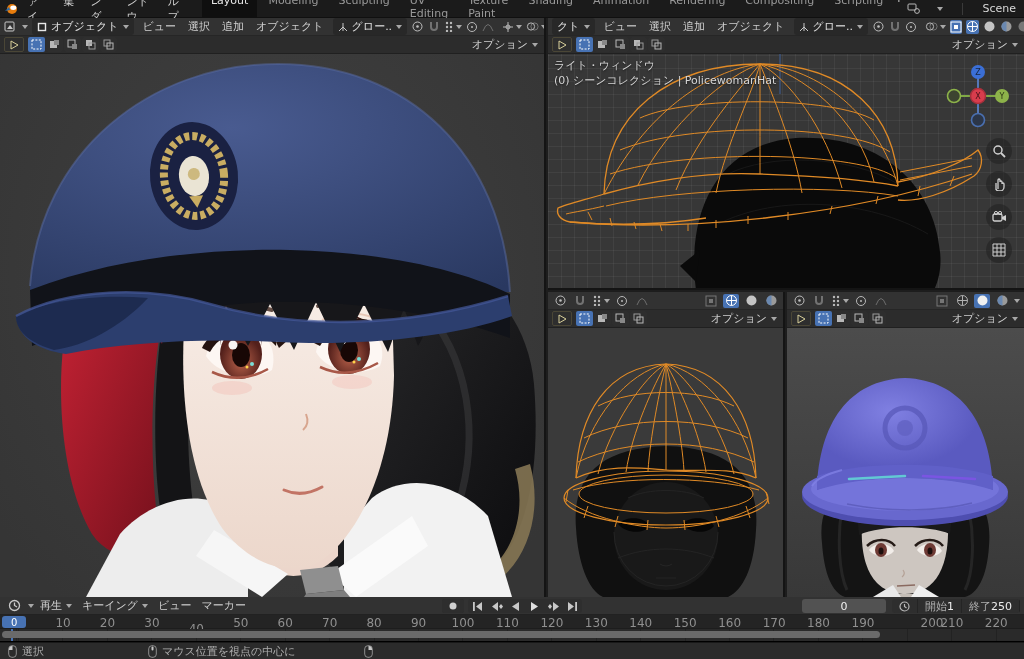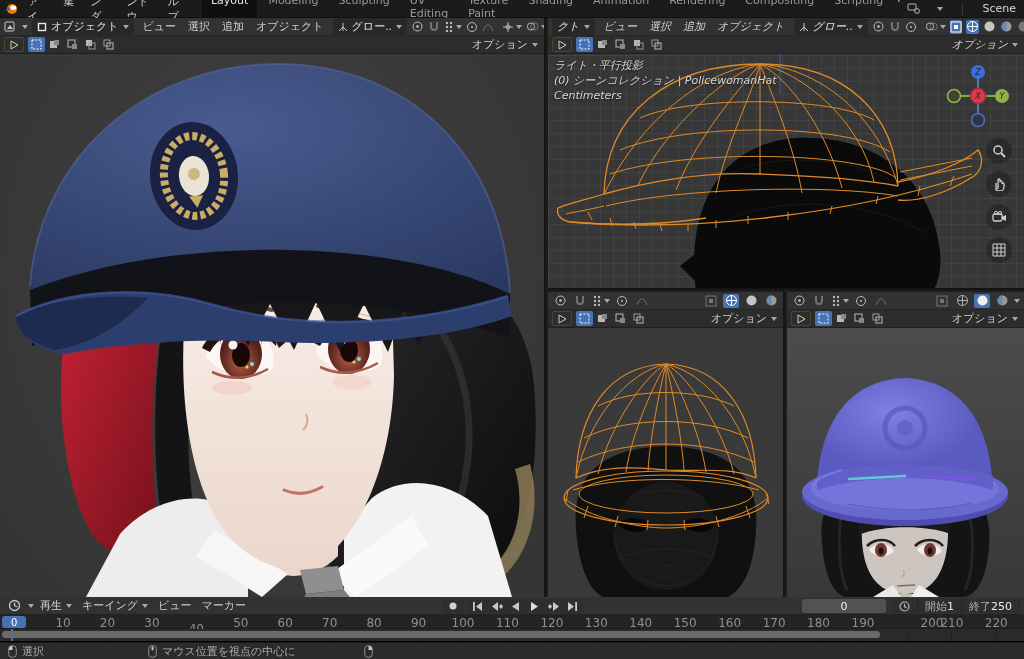--- a/index.html
+++ b/index.html
@@ -18,21 +18,21 @@
   .tabs span.active { background:#0f0f0f; color:#e8e8e8; border-radius:4px 4px 0 0; }
   .scene-sel { margin-left:auto; display:flex; align-items:center; gap:16px; padding-right:4px; }
   .scene-sel .lbl { color:#d8d8d8; }
   .chev { width:0; height:0; border-left:3.5px solid transparent; border-right:3.5px solid transparent;
           border-top:4px solid #a8a8a8; display:inline-block; }
   .vsep { width:1px; height:12px; background:#3a3a3a; margin:0 3px; }
 
   
   .vp { position:absolute; overflow:hidden; }
   .vp-main { left:0; top:18px; width:546px; height:579px; border-right:2px solid #141414; }
-  .vp-tr   { left:548px; top:18px;  width:476px; height:272px; border-bottom:2px solid #141414;font-style:italic; }
+  .vp-tr   { left:548px; top:18px;  width:476px; height:272px; border-bottom:2px solid #141414; }
   .vp-bl   { left:548px; top:292px; width:237px; height:305px; border-right:2px solid #141414; }
   .vp-br   { left:787px; top:292px; width:237px; height:305px; }
   .vhdr { height:18px; background:#323232; display:flex; align-items:center; gap:4px; padding:0 4px;
           border-bottom:1px solid #262626; white-space:nowrap; overflow:hidden; }
   .vtools { height:18px; background:#2c2c2c; display:flex; align-items:center; gap:4px; padding:0 4px;
             border-bottom:1px solid #202020; }
   .vmenu { display:flex; gap:2px; }
   .vmenu span { padding:0 5px; color:#d0d0d0; }
   .ddbox { display:flex; align-items:center; gap:4px; background:#282828; border-radius:3px;
            padding:1px 5px; color:#e0e0e0; }
@@ -484,23 +484,22 @@
           <path d="M212,10 C160,16 96,60 56,140 M212,10 C180,20 120,70 90,131 M212,10 C196,30 150,80 128,136 M212,10 C204,40 178,90 168,139 M212,10 C212,50 212,90 212,120 M212,10 C224,40 246,92 254,139 M212,10 C240,24 278,74 294,134 M212,10 C252,18 312,64 326,128 M212,10 C270,14 330,60 350,132" stroke-width="1"></path>
           <path d="M56,140 C36,146 18,150 10,154 C8,160 12,166 22,168 C70,172 120,170 158,164"></path>
           <path d="M56,152 C40,156 26,158 18,160" stroke-width="1"></path>
           <path d="M22,168 C140,178 300,162 424,120"></path>
           <path d="M350,128 C384,122 416,108 430,96 C436,104 434,116 426,122 C398,140 370,148 350,146"></path>
           <path d="M352,118 L424,104 M352,126 L424,112" stroke-width="1"></path>
           <path d="M40,158 l4,8 M62,164 l2,8 M86,168 l2,7 M112,170 l2,7 M140,170 l0,7 M168,166 l0,8 M200,162 l0,8 M240,158 l0,8 M284,152 l-2,8 M330,142 l-2,8 M372,132 l-2,10 M406,122 l-4,10" stroke-width="1"></path>
         </g>
       </svg>
       <div class="overlay-text">
-        <div>ライト・平行投影</div>
+        <div>ライト・ウィンドウ</div>
         <div>(0) シーンコレクション | PolicewomanHat</div>
-        <div>Centimeters</div>
       </div>
       <svg class="gizmo" width="72" height="72" viewBox="0 0 72 72">
         <line x1="36" y1="12" x2="36" y2="60" stroke="#5577b8" stroke-width="2"></line>
         <line x1="12" y1="36" x2="60" y2="36" stroke="#7fa845" stroke-width="2"></line>
         <circle cx="36" cy="12" r="7" fill="#3b6fd6"></circle>
         <text x="36" y="15" font-size="8" fill="#16243e" text-anchor="middle">Z</text>
         <circle cx="60" cy="36" r="7" fill="#8db34a"></circle>
         <text x="60" y="39" font-size="8" fill="#2a3516" text-anchor="middle">Y</text>
         <circle cx="12" cy="36" r="6.5" fill="#3c4430" stroke="#8db34a" stroke-width="1.6"></circle>
         <circle cx="36" cy="60" r="6.5" fill="#2c3648" stroke="#4a6fb0" stroke-width="1.6"></circle>

